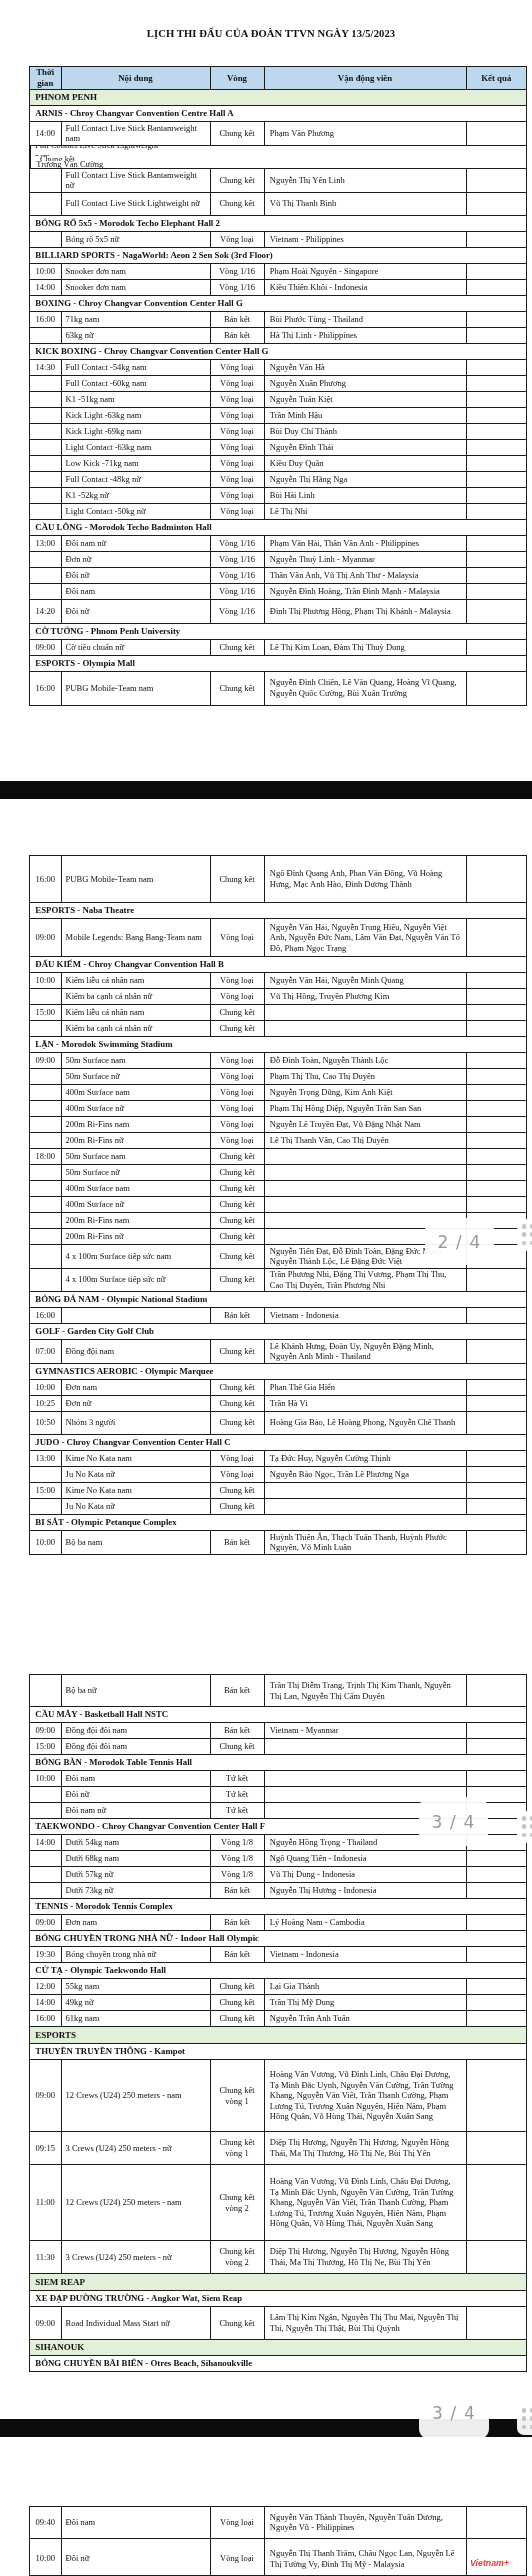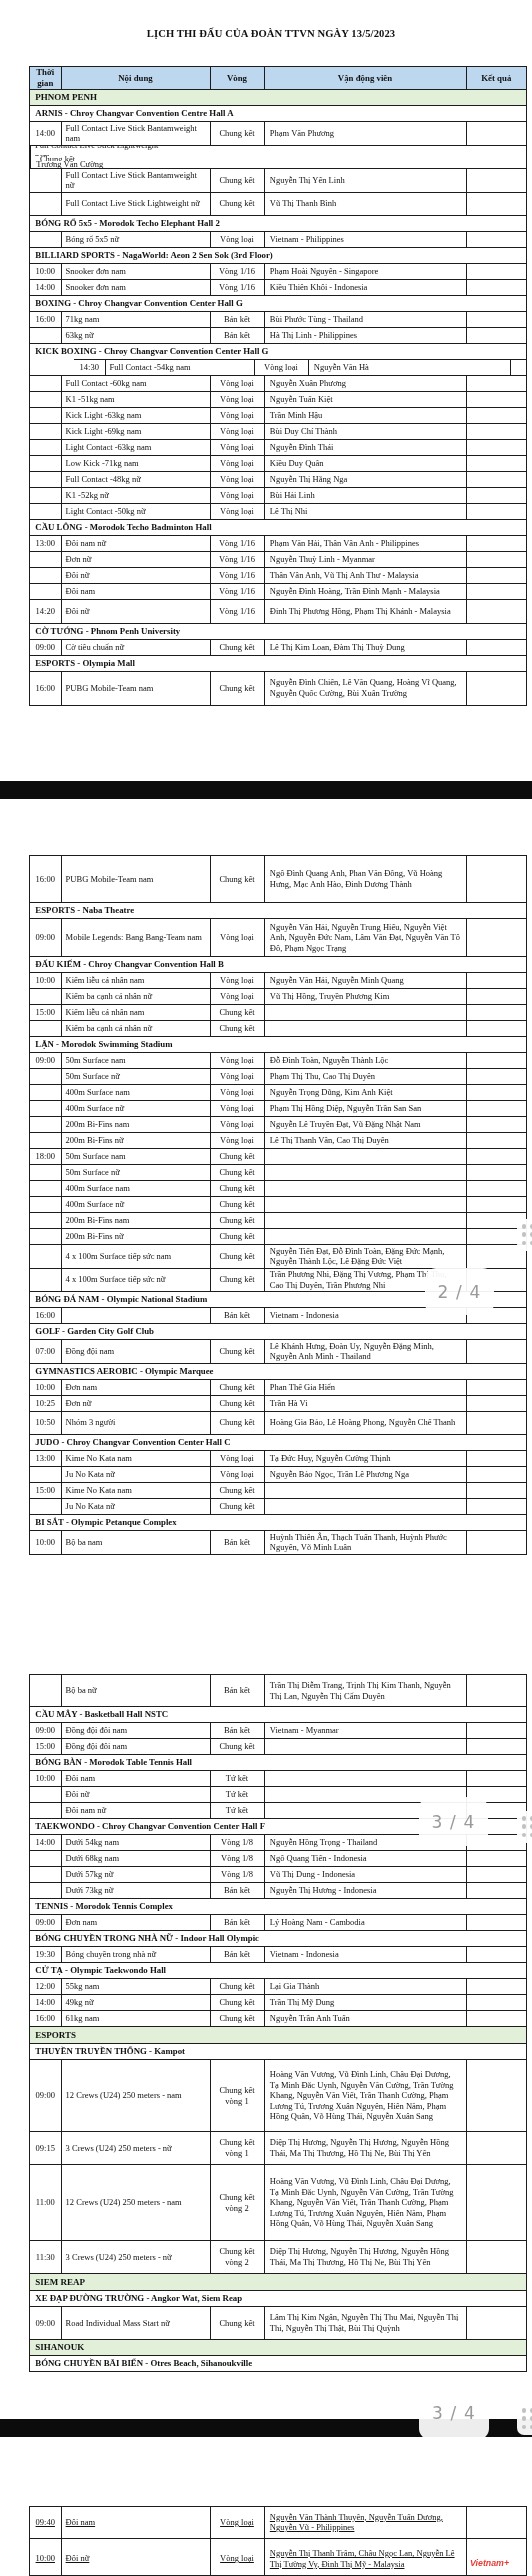--- a/index.html
+++ b/index.html
@@ -142,21 +142,21 @@
     <div class="tr" style="height: 16px;">
       <div class="td c0"></div>
       <div class="td c1">63kg nữ</div>
       <div class="td c2">Bán kết</div>
       <div class="td c3">Hà Thị Linh - Philippines</div>
       <div class="td c4"></div>
     </div>
     <div class="tr venue-row" style="height: 16px;">
       <div class="td" style="flex: 1 1 0%;">KICK BOXING - Chroy Changvar Convention Center Hall G</div>
     </div>
-    <div class="tr" style="height: 16px; margin-left: 44px;">
+    <div class="tr" style="height: 16px;">
       <div class="td c0">14:30</div>
       <div class="td c1">Full Contact -54kg nam</div>
       <div class="td c2">Vòng loại</div>
       <div class="td c3">Nguyễn Văn Hà</div>
       <div class="td c4"></div>
     </div>
     <div class="tr" style="height: 16px;">
       <div class="td c0"></div>
       <div class="td c1">Full Contact -60kg nam</div>
       <div class="td c2">Vòng loại</div>
@@ -685,41 +685,41 @@
       <div class="td c3">Lâm Thị Kim Ngân, Nguyễn Thị Thu Mai, Nguyễn Thị Thi, Nguyễn Thị Thật, Bùi Thị Quỳnh</div>
       <div class="td c4"></div>
     </div>
     <div class="tr city-row" style="height: 16px;">
       <div class="td" style="flex: 1 1 0%;">SIHANOUK</div>
     </div>
     <div class="tr venue-row" style="height: 16px;">
       <div class="td" style="flex: 1 1 0%;">BÓNG CHUYỀN BÃI BIỂN - Otres Beach, Sihanoukville</div>
     </div>
   </section>
-<section class="page-table" style="overflow: hidden; top: 2506px; height: 70px; text-decoration: underline;">
+<section class="page-table" style="overflow: hidden; top: 2506px; height: 70px;">
     <div class="tr" style="height: 30.5px;">
       <div class="td c0">09:40</div>
       <div class="td c1">Đôi nam</div>
       <div class="td c2">Vòng loại</div>
       <div class="td c3">Nguyễn Văn Thành Thuyên, Nguyễn Tuấn Dương, Nguyễn Vũ - Philippines</div>
       <div class="td c4"></div>
     </div>
     <div class="tr" style="height: 41px;">
       <div class="td c0">10:00</div>
       <div class="td c1">Đôi nữ</div>
       <div class="td c2">Vòng loại</div>
       <div class="td c3">Nguyễn Thị Thanh Trâm, Châu Ngọc Lan, Nguyễn Lê Thị Tường Vy, Đinh Thị Mỹ - Malaysia</div>
       <div class="td c4"></div>
     </div>
   </section>
 
 <div id="overlay-layer">
     <div class="separator" style="top: 781px; height: 18px;"></div>
     <div class="separator" style="top: 2419px; height: 18px;"></div>
-    <div class="page-badge" style="left: 425px; top: 1268px; width: 69px; height: 47px;">2 / 4</div>
+    <div class="page-badge" style="left: 425px; top: 1218px; width: 69px; height: 47px;">2 / 4</div>
     <div class="page-badge" style="left: 419px; top: 1797px; width: 69px; height: 49px;">3 / 4</div>
     <div class="page-badge" style="left: 419px; top: 2386px; width: 70px; height: 54px;">3 / 4</div>
     <div class="dot-widget" style="left: 517px; top: 1219px;">
       <i></i>
       <i></i>
       <i></i>
       <i></i>
       <i></i>
       <i></i>
     </div>

